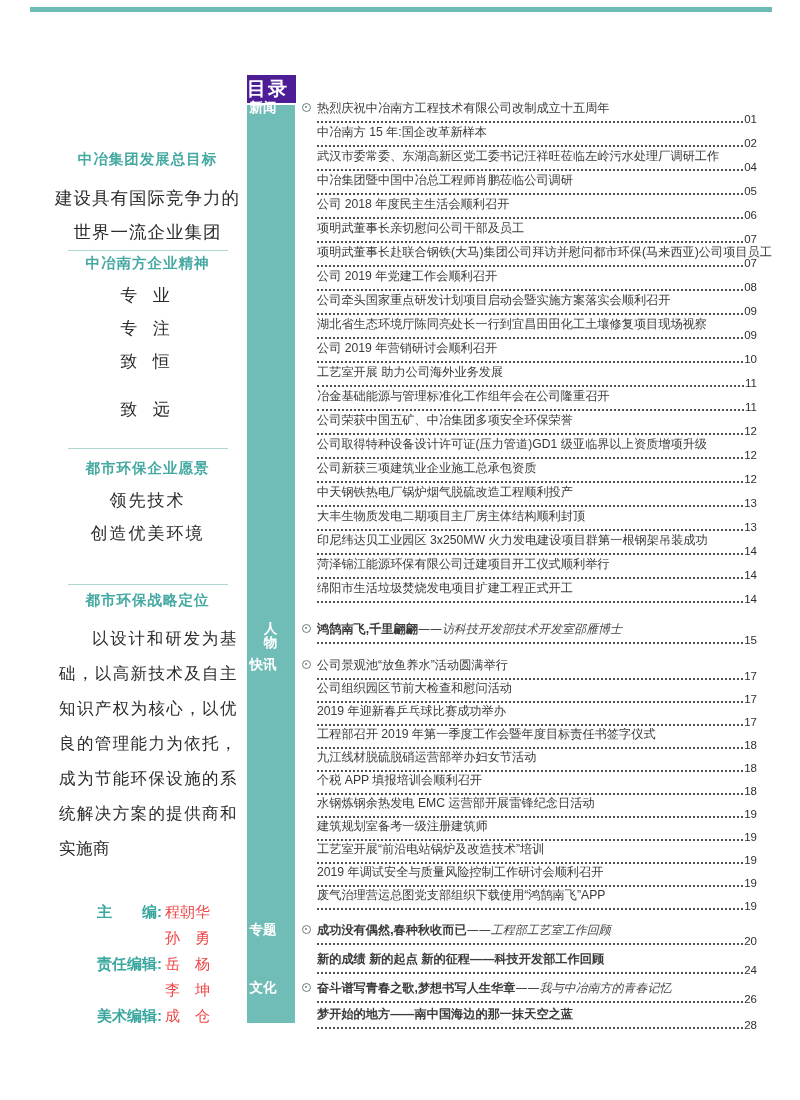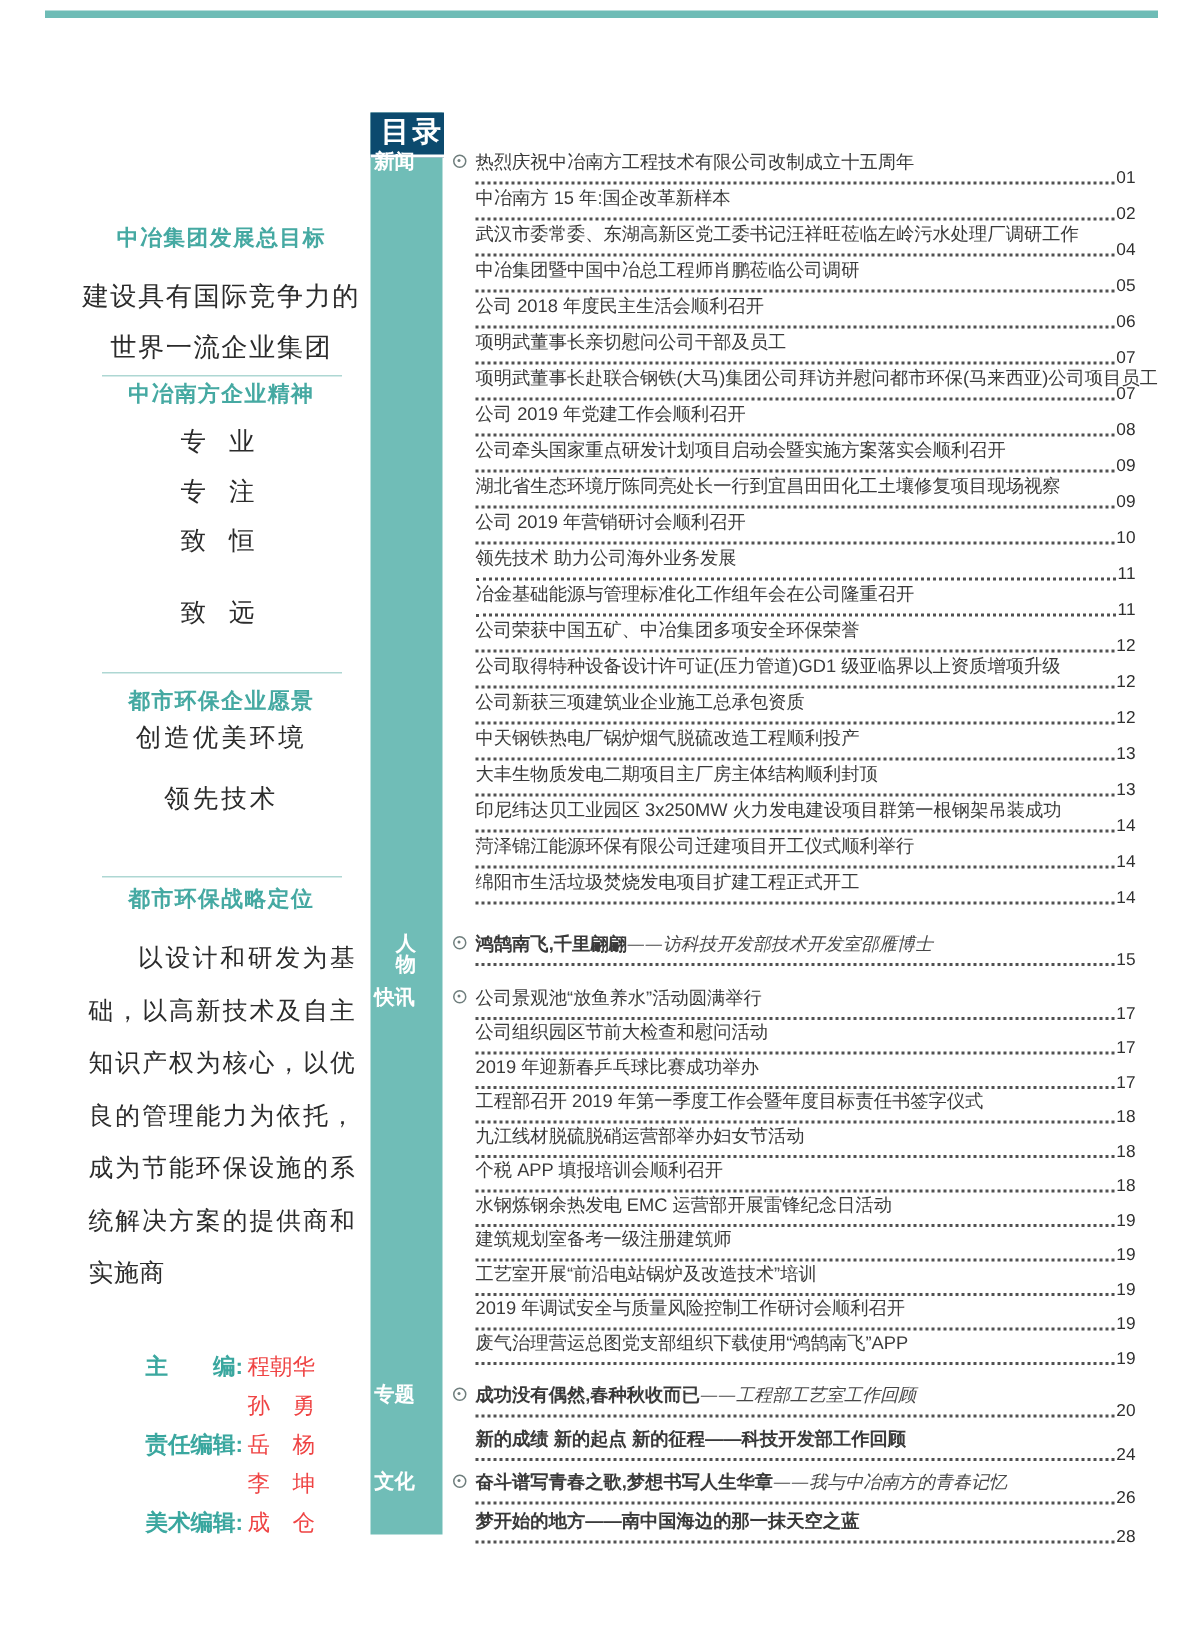--- a/index.html
+++ b/index.html
@@ -5,22 +5,22 @@
   * { margin:0; padding:0; box-sizing:border-box; }
   html,body { background:#ffffff; }
   body { width:800px; height:1100px; font-family:"Liberation Sans","DejaVu Sans",sans-serif; }
   #page { position:relative; width:800px; height:1100px; background:#ffffff; overflow:hidden; }
 
   
   .topbar { position:absolute; left:30px; top:7px; width:742px; height:5px; background:#6ebcb6; }
 
   
   .strip { position:absolute; left:247px; top:75px; width:48px; height:948px; background:#70bdb7; }
-  .mulu  { position:absolute; left:247px; top:75px; width:49px; height:30px; background:#0c4a6e;
-           color:#fff; font-weight:bold; font-size:19px; line-height:27px; text-align:right;
+  .mulu  { position:absolute; left:247px; top:75px; width:49px; height:30px; background:#4c1d95;
+           color:#fff; font-weight:bold; font-size:19px; line-height:27px; text-align:left;
            letter-spacing:2px; border-bottom:2px solid #ffffff; }
 
   .sec-label { position:absolute; left:247px; width:32px; text-align:center; color:#ffffff;
                font-weight:bold; font-size:13.5px; line-height:14px; }
   .bullet { position:absolute; left:302px; width:9px; height:9px; border:1.5px solid #6f7e7d; border-radius:50%; }
   .bullet i { position:absolute; left:2px; top:2px; width:2px; height:2px; background:#6f7e7d; border-radius:50%; }
 
   
   #toc-entries { position:absolute; left:317px; top:101px; width:440px; }
   .entry .t { font-size:12.2px; line-height:14px; color:#3a3a3a; white-space:nowrap; }
@@ -80,22 +80,22 @@
     <div class="sb-serif">专 业</div>
     <div class="sb-serif" style="margin-top:0;">专 注</div>
     <div class="sb-serif" style="margin-top:0;">致 恒</div>
     <div class="sb-serif" style="margin-top:15px;">致 远</div>
   </div>
 
   <div class="divider d2"></div>
 
   <div class="sb-block sb-vision">
     <div class="sb-head">都市环保企业愿景</div>
+    <div class="sb-serif">领先技术</div>
     <div class="sb-serif" style="margin-top:0;">创造优美环境</div>
-    <div class="sb-serif">领先技术</div>
   </div>
 
   <div class="divider d3"></div>
 
   <div class="sb-block sb-strategy">
     <div class="sb-head">都市环保战略定位</div>
     <div class="para">以设计和研发为基础，以高新技术及自主知识产权为核心，以优良的管理能力为依托，成为节能环保设施的系统解决方案的提供商和实施商</div>
   </div>
 
   <div id="editor-rows">
@@ -181,21 +181,21 @@
           </div>
         </div>
         <div class="entry">
           <div class="t">公司 2019 年营销研讨会顺利召开</div>
           <div class="dr">
             <span class="dots"></span>
             <span class="pg">10</span>
           </div>
         </div>
         <div class="entry">
-          <div class="t">领先技术 助力公司海外业务发展</div>
+          <div class="t">工艺室开展 助力公司海外业务发展</div>
           <div class="dr">
             <span class="dots"></span>
             <span class="pg">11</span>
           </div>
         </div>
         <div class="entry">
           <div class="t">冶金基础能源与管理标准化工作组年会在公司隆重召开</div>
           <div class="dr">
             <span class="dots"></span>
             <span class="pg">11</span>

